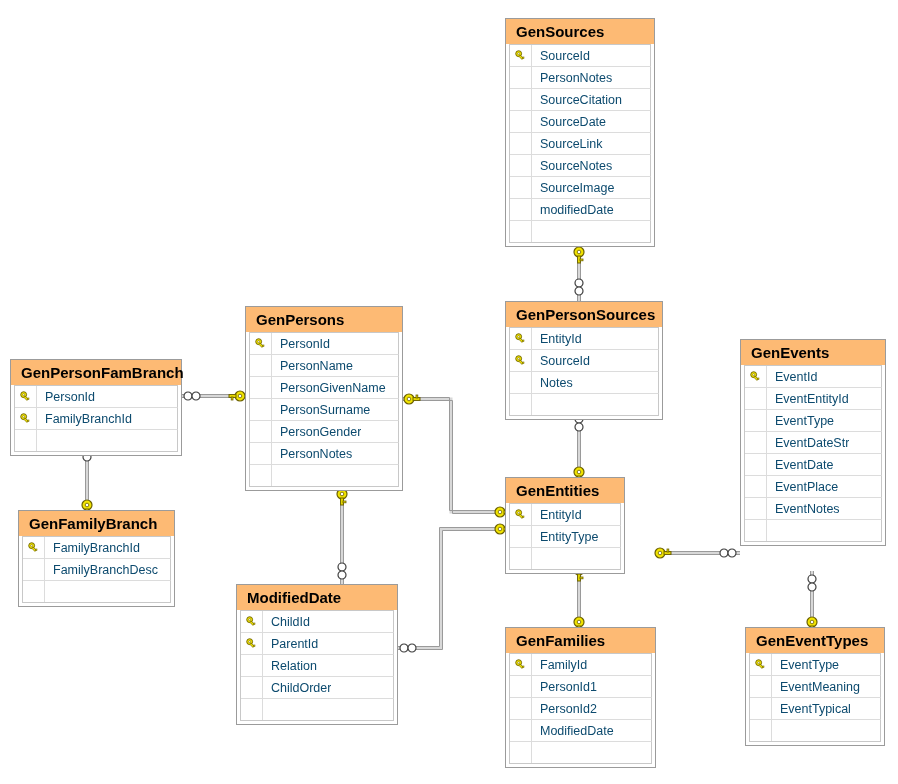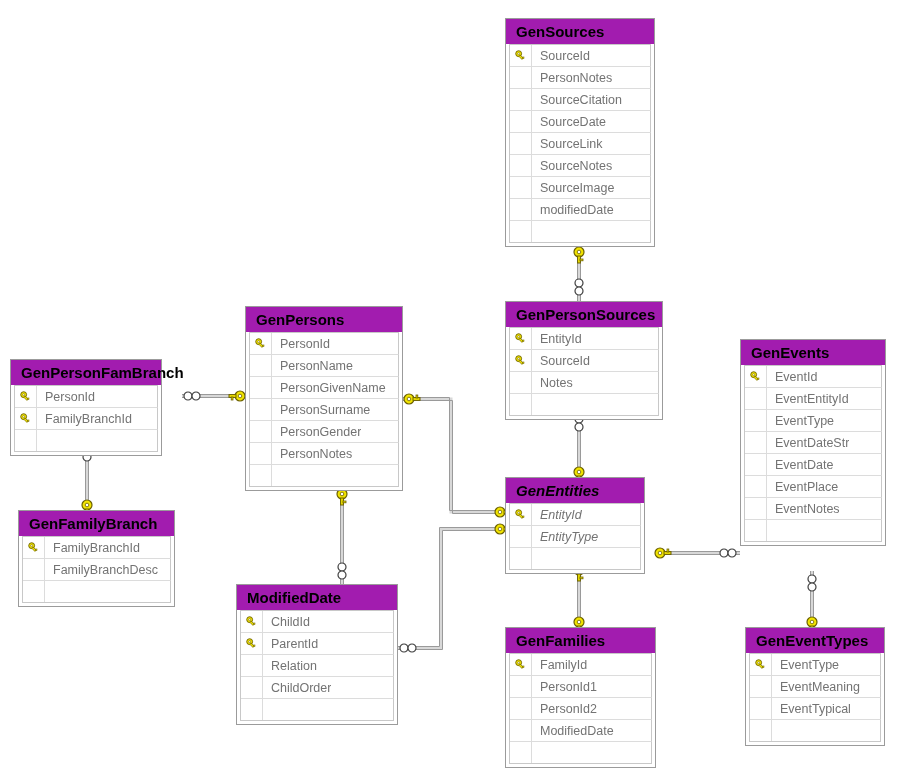--- a/index.html
+++ b/index.html
@@ -21,21 +21,21 @@
     border:1px solid #9b9b9b;
     box-sizing:border-box;
     box-shadow:0 0 0 1px #ffffff inset;
     z-index:5;
   }
   .tbl .hdr{
     font-size:15px;
     font-weight:bold;
     color:#000000;
     padding:4px 0 4px 10px;
-    background:#a21caf;
+    background:#fdba74;
     letter-spacing:0px;
     white-space:nowrap;
   }
   .tbl .grid{
     border:1px solid #c8c8c8;
     border-bottom:none;
     border-right:none;
     margin:0 3px 3px 3px;
     background:#ffffff;
     box-sizing:border-box;
@@ -53,21 +53,21 @@
   .gutter{
     width:22px;min-width:22px;height:100%;
     border-right:1px solid #dcdcdc;
     display:flex;align-items:center;justify-content:center;
     background:#ffffff;
     box-sizing:border-box;
   }
   .fieldname{
     padding-left:8px;
     font-size:12.5px;
-    color:#737373;
+    color:#0c4a6e;
     white-space:nowrap;
     overflow:hidden;
   }
   .row.blank{height:22px;}
 
   
   .keyico{display:block;width:11px;height:11px;}
 </style>
 </head>
 <body>
@@ -349,21 +349,21 @@
           <div class="row">
             <div class="gutter"></div>
             <div class="fieldname">PersonNotes</div>
           </div>
           <div class="row blank">
             <div class="gutter"></div>
             <div class="fieldname"></div>
           </div>
         </div>
       </div>
-      <div class="tbl" style="left: 10px; top: 359px; width: 152px;">
+      <div class="tbl" style="left: 10px; top: 359px; width: 172px;">
         <div class="hdr">GenPersonFamBranch</div>
         <div class="grid">
           <div class="row">
             <div class="gutter">
               <svg class="keyico" viewBox="0 0 12 12" xmlns="http://www.w3.org/2000/svg">
                 <circle cx="4" cy="4" r="3.2" fill="#f2e400" stroke="#6b6000" stroke-width="1"></circle>
                 <circle cx="4" cy="4" r="1.1" fill="#ffffff" stroke="#6b6000" stroke-width="0.6"></circle>
                 <rect x="5.4" y="5.4" width="5" height="1.9" fill="#f2e400" stroke="#6b6000" stroke-width="0.7" transform="rotate(45 5.4 5.4)"></rect>
                 <rect x="8.2" y="7.6" width="1.6" height="1.5" fill="#f2e400" stroke="#6b6000" stroke-width="0.6"></rect>
               </svg>
@@ -439,21 +439,21 @@
           <div class="row">
             <div class="gutter"></div>
             <div class="fieldname">Notes</div>
           </div>
           <div class="row blank">
             <div class="gutter"></div>
             <div class="fieldname"></div>
           </div>
         </div>
       </div>
-      <div class="tbl" style="left: 505px; top: 477px; width: 140px; font-style: italic;">
+      <div class="tbl" style="left: 505px; top: 477px; width: 120px;">
         <div class="hdr">GenEntities</div>
         <div class="grid">
           <div class="row">
             <div class="gutter">
               <svg class="keyico" viewBox="0 0 12 12" xmlns="http://www.w3.org/2000/svg">
                 <circle cx="4" cy="4" r="3.2" fill="#f2e400" stroke="#6b6000" stroke-width="1"></circle>
                 <circle cx="4" cy="4" r="1.1" fill="#ffffff" stroke="#6b6000" stroke-width="0.6"></circle>
                 <rect x="5.4" y="5.4" width="5" height="1.9" fill="#f2e400" stroke="#6b6000" stroke-width="0.7" transform="rotate(45 5.4 5.4)"></rect>
                 <rect x="8.2" y="7.6" width="1.6" height="1.5" fill="#f2e400" stroke="#6b6000" stroke-width="0.6"></rect>
               </svg>

